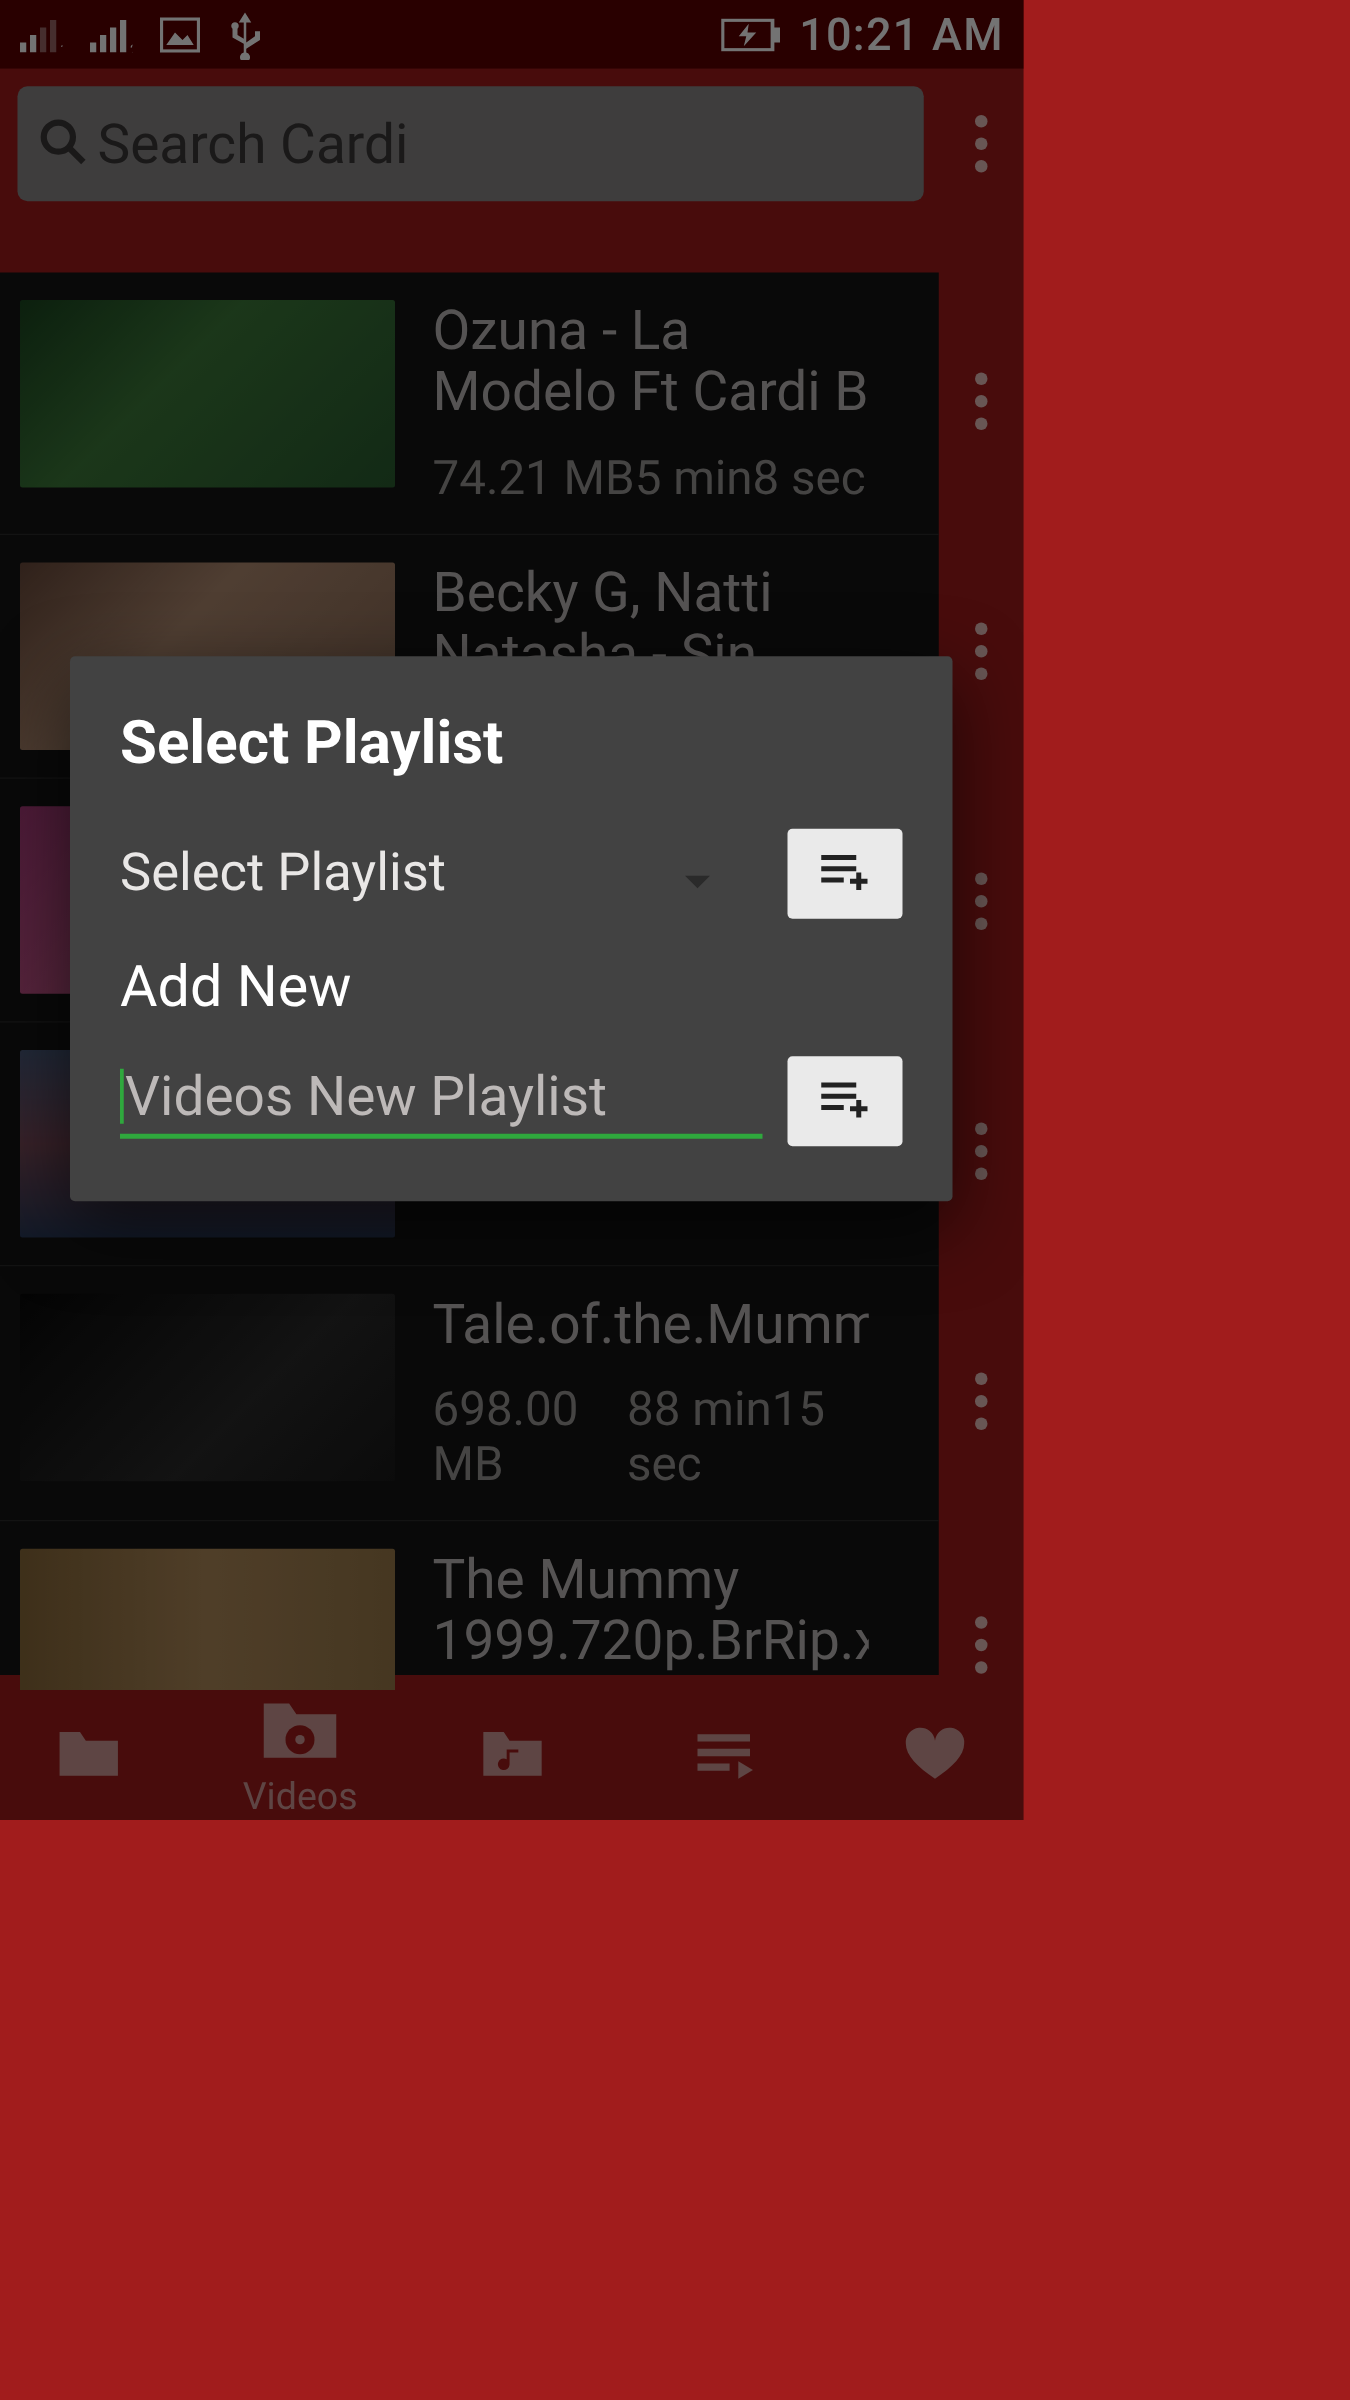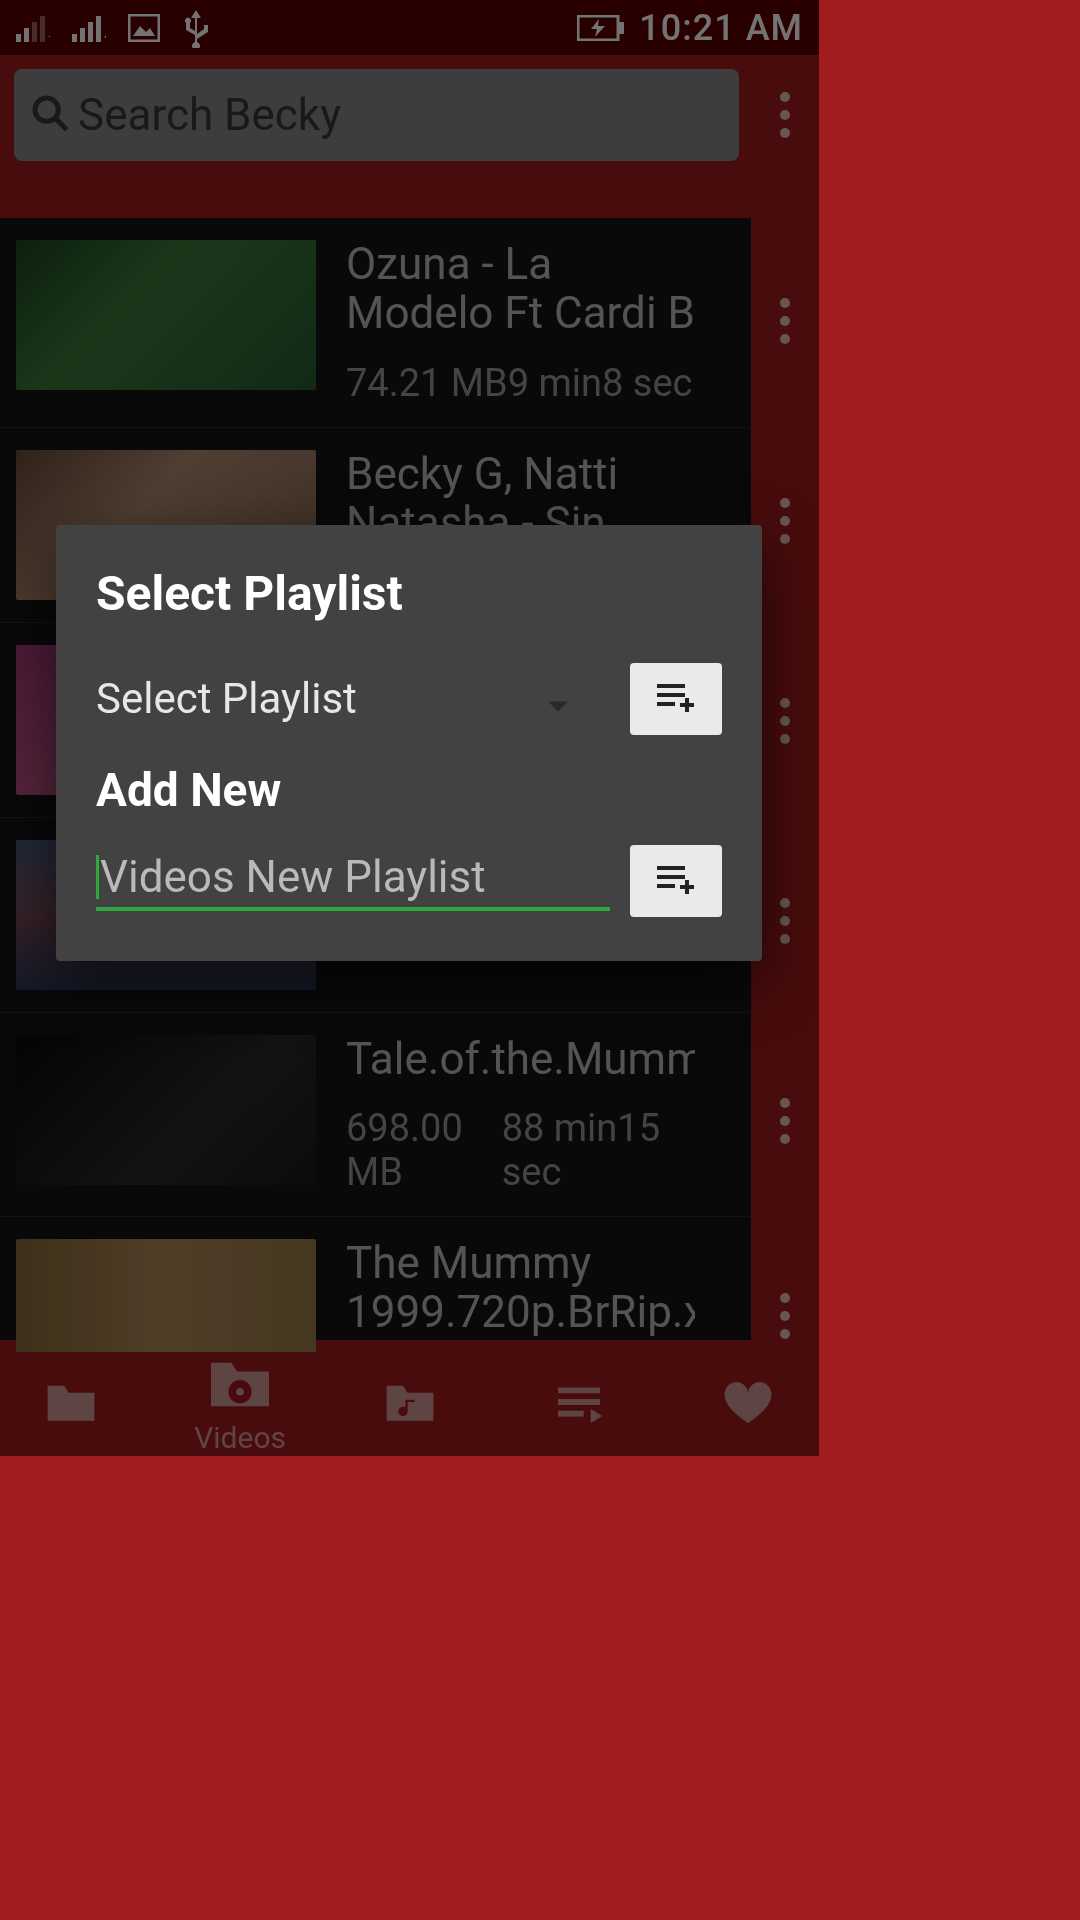--- a/index.html
+++ b/index.html
@@ -52,21 +52,21 @@
 
 .scrim { position: absolute; inset: 0; background: rgba(0,0,0,0.55); }
 
 
 .dialog { position: absolute; left: 56px; top: 525px; width: 706px; background: #424242; border-radius: 4px; padding: 40px 0 44px; box-shadow: 0 20px 60px rgba(0,0,0,0.6); }
 .dialog h2 { color: #fff; font-size: 48px; font-weight: 700; padding: 0 40px 30px; }
 .dialog .row { display: flex; align-items: center; padding: 0 40px; margin-top: 10px; }
 .dialog .select { flex: 1; position: relative; color: #e9e7e6; font-size: 42px; padding: 12px 0; }
 .dialog .select .arrow { position: absolute; right: 40px; top: 50%; transform: translateY(-50%); }
 .dialog .sqbtn { width: 92px; height: 72px; background: #eaeaea; border-radius: 4px; display: flex; align-items: center; justify-content: center; margin-left: 20px; }
-.dialog .subhead { color: #fff; font-size: 46px; font-weight: 700; padding: 28px 40px 18px; }
+.dialog .subhead { color: #fff; font-size: 46px; font-weight: 400; padding: 28px 40px 18px; }
 .dialog .input { flex: 1; border-bottom: 4px solid #2fa83d; position: relative; padding-bottom: 4px; }
 .dialog .input .ph { font-size: 44px; color: #bdb9b8; padding-left: 4px; }
 .dialog .input .cursor { position: absolute; left: 0; top: 4px; bottom: 8px; width: 3px; background: #2fa83d; }
 </style>
 </head>
 <body>
 
 <div class="statusbar">
   <div class="left">
     <span>
@@ -116,39 +116,39 @@
 </div>
 
 <div class="app-header">
   <div class="search-bar">
     <span class="search-icon">
       <svg viewBox="0 0 24 24">
           <circle cx="10" cy="10" r="7" fill="none" stroke="#3a3838" stroke-width="3"></circle>
           <line x1="15" y1="15" x2="22" y2="22" stroke="#3a3838" stroke-width="3"></line>
         </svg>
     </span>
-    <span class="placeholder">Search Becky</span>
+    <span class="placeholder">Search Cardi</span>
   </div>
   <div class="header-more">
     <div class="dots">
         <span></span>
         <span></span>
         <span></span>
       </div>
   </div>
 </div>
 
 <div class="list-panel">
   <div class="video-item">
     <div class="thumb t0"></div>
     <div class="meta">
       <div class="title">Ozuna - La Modelo Ft Cardi B ( Video</div>
       <div class="sub">
         <span>74.21 MB</span>
-        <span>9 min8 sec</span>
+        <span>5 min8 sec</span>
       </div>
     </div>
   </div>
   <div class="video-item">
     <div class="thumb t1"></div>
     <div class="meta">
       <div class="title">Becky G, Natti Natasha - Sin Pijama</div>
       <div class="sub">
         <span></span>
         <span></span>

